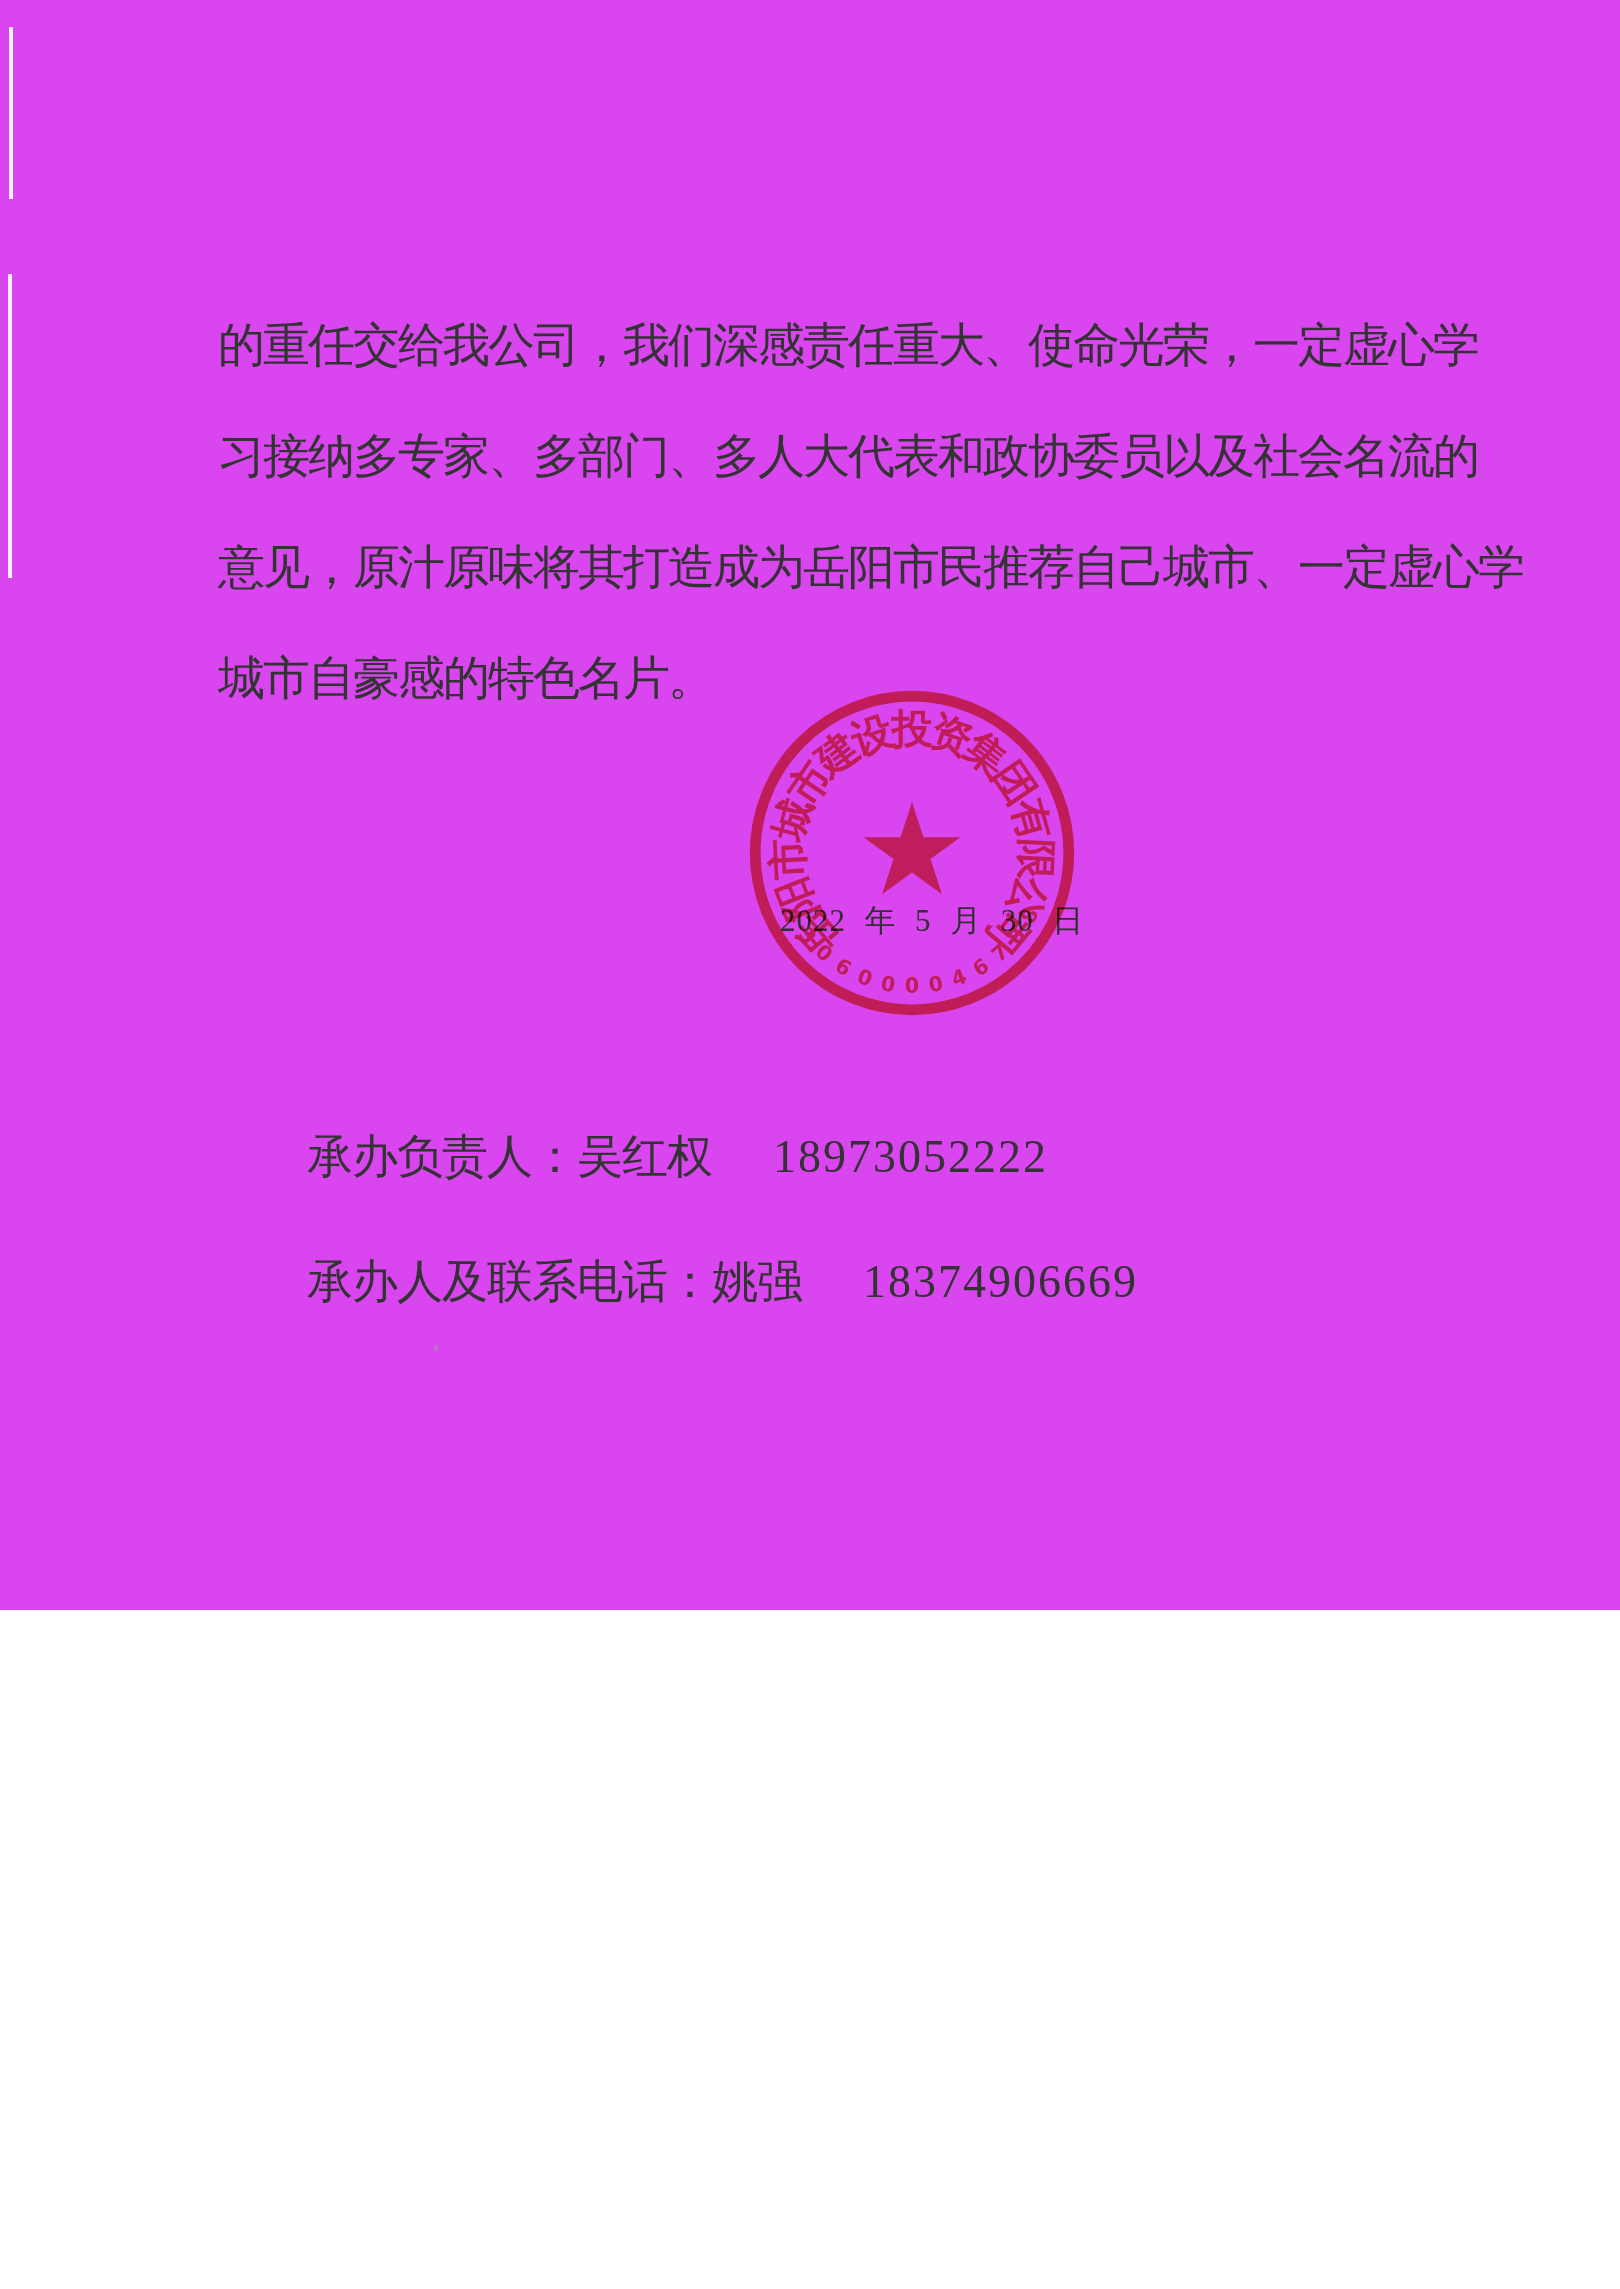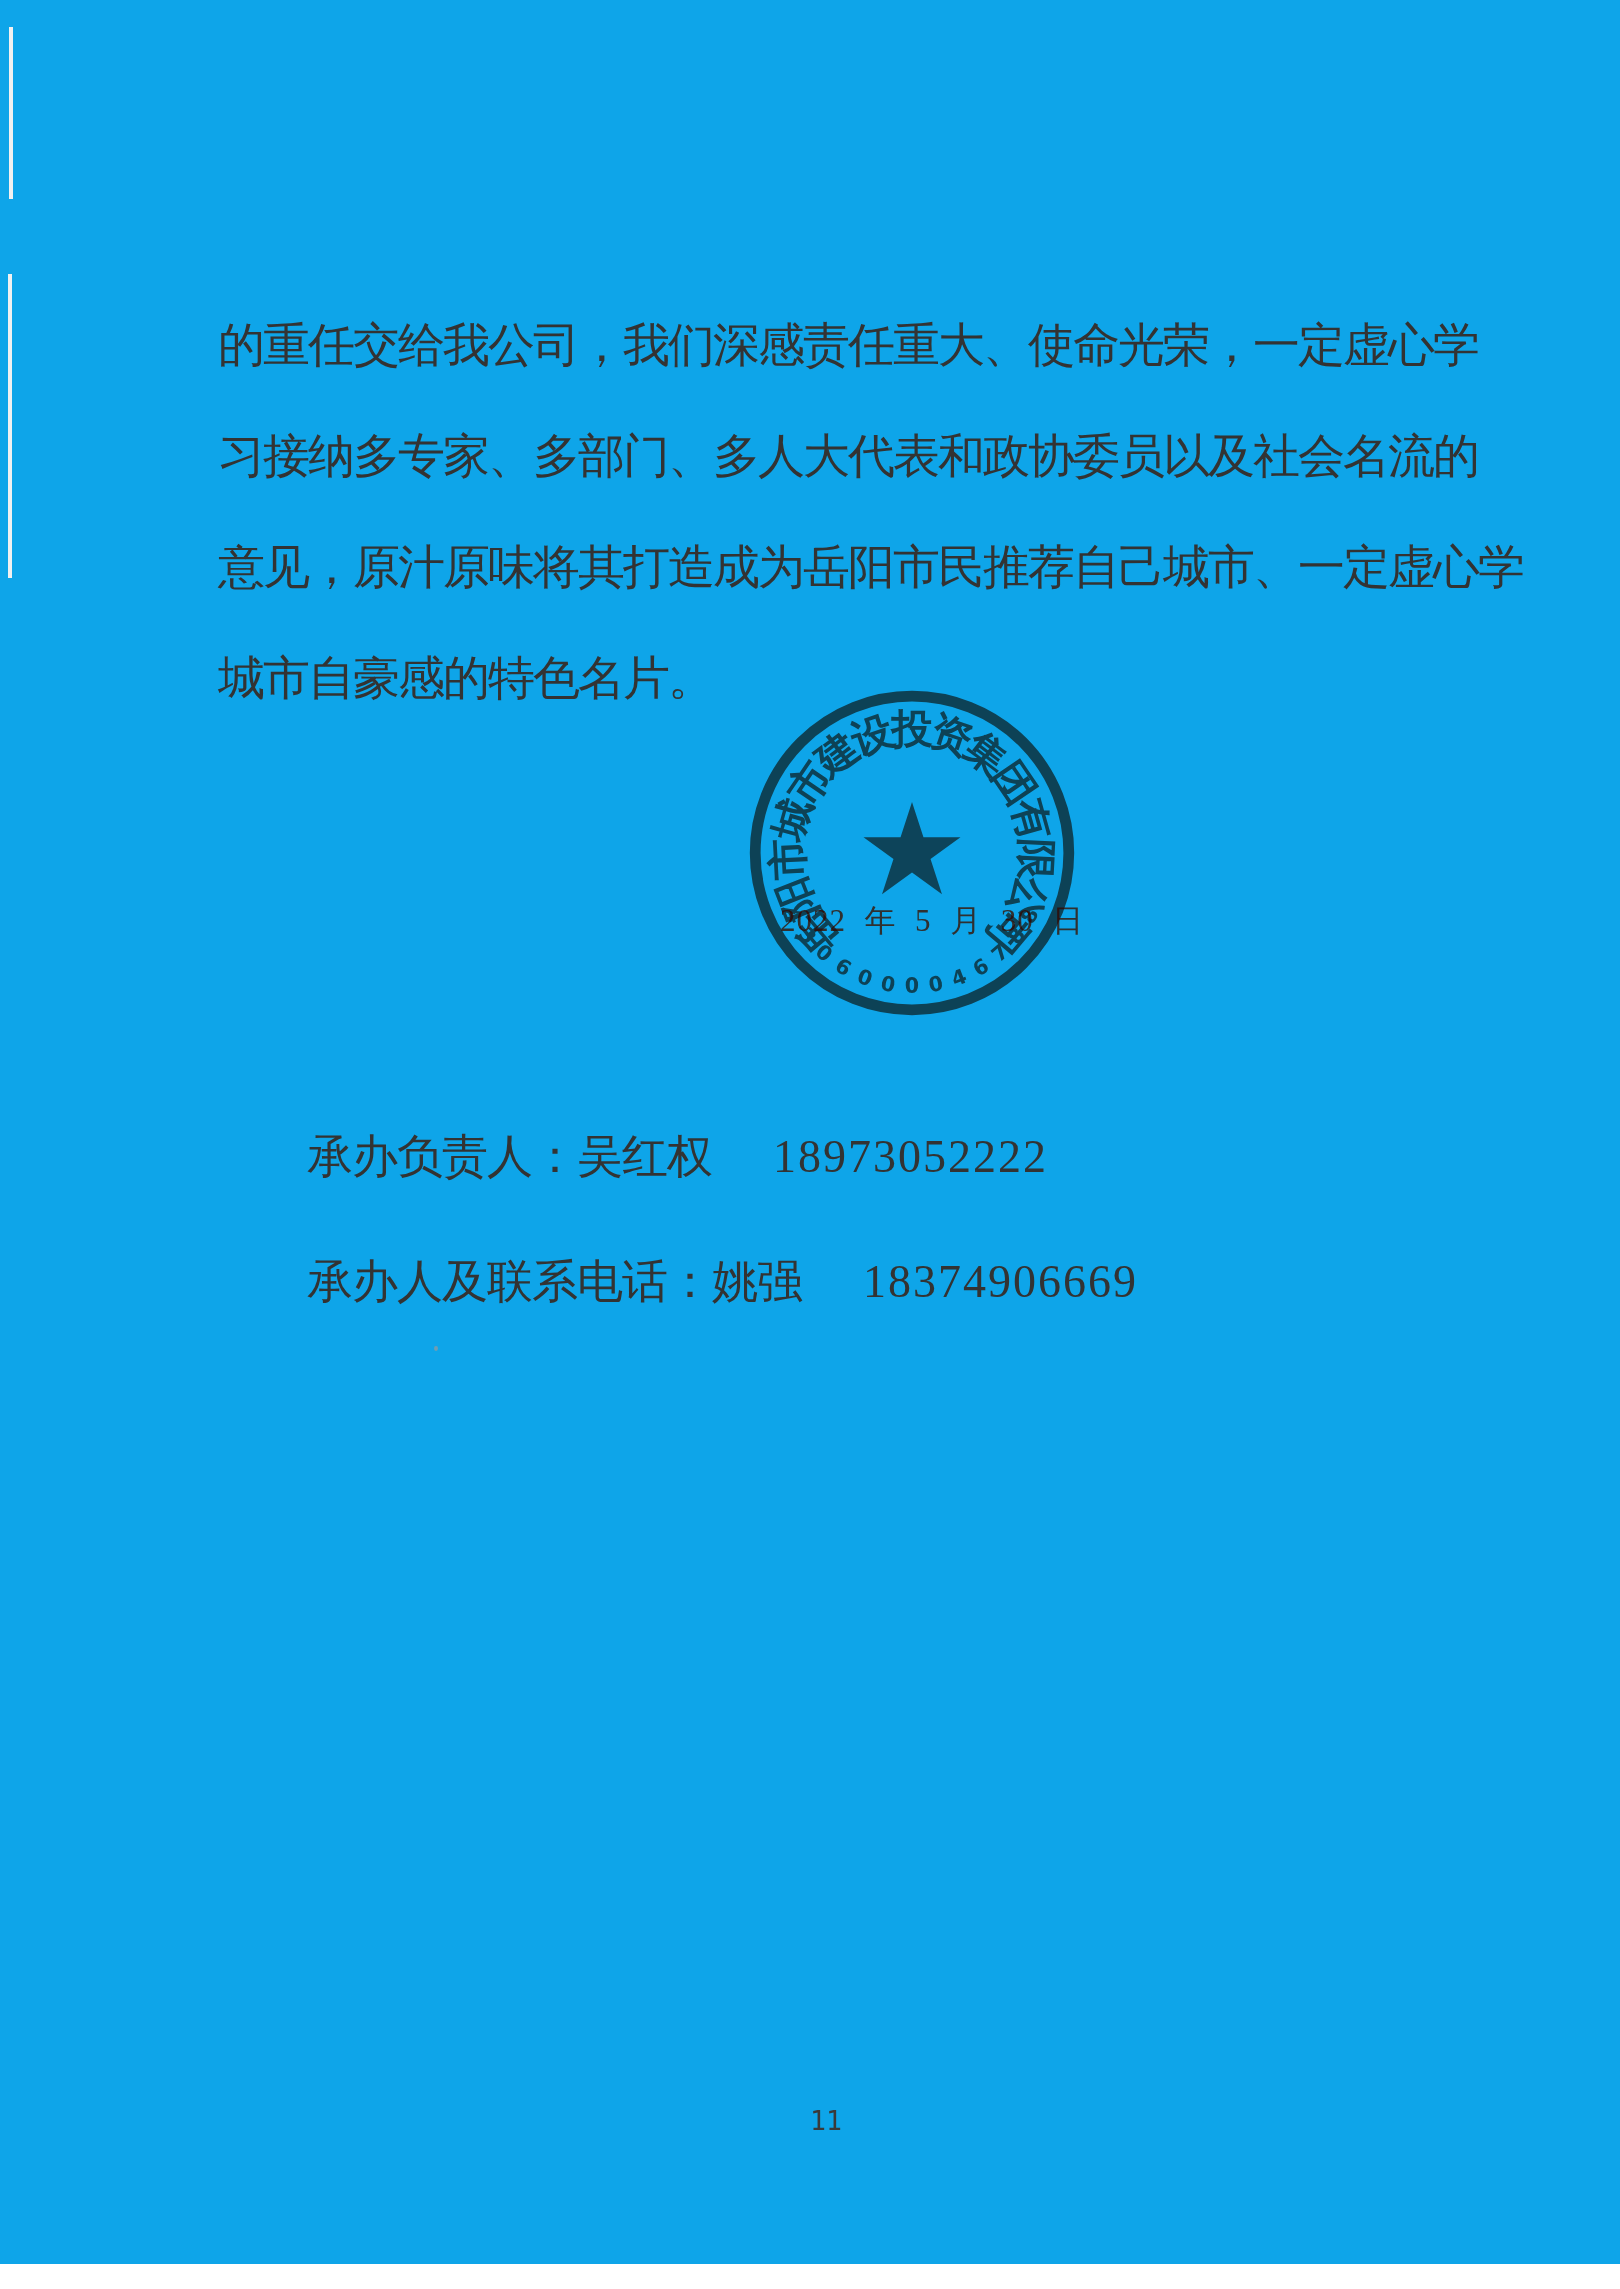--- a/index.html
+++ b/index.html
@@ -1,20 +1,20 @@
 <!DOCTYPE html>
 <html><head>
 <meta charset="utf-8">
 <style>
   html, body { margin: 0; padding: 0; background: #ffffff; }
   .page {
     position: relative;
     width: 1620px;
-    height: 2264px;
-    background: #0ea5e9;
+    height: 1610px;
+    background: #d946ef;
     overflow: hidden;
     font-family: "Liberation Serif", "DejaVu Serif", serif;
     color: #2e2e2e;
   }
 
   
   .artifact { position: absolute; background: #f1f1f1; width: 3.9px; }
   .artifact.a1 { left: 8.8px; top: 27.4px;  height: 172px; }
   .artifact.a2 { left: 7.8px; top: 274px; height: 304px; }
   .dot { position: absolute; left: 434px; top: 1346px; width: 3.9px; height: 4.9px; background: #9a9a9a; border-radius: 50%; opacity: .7; }

